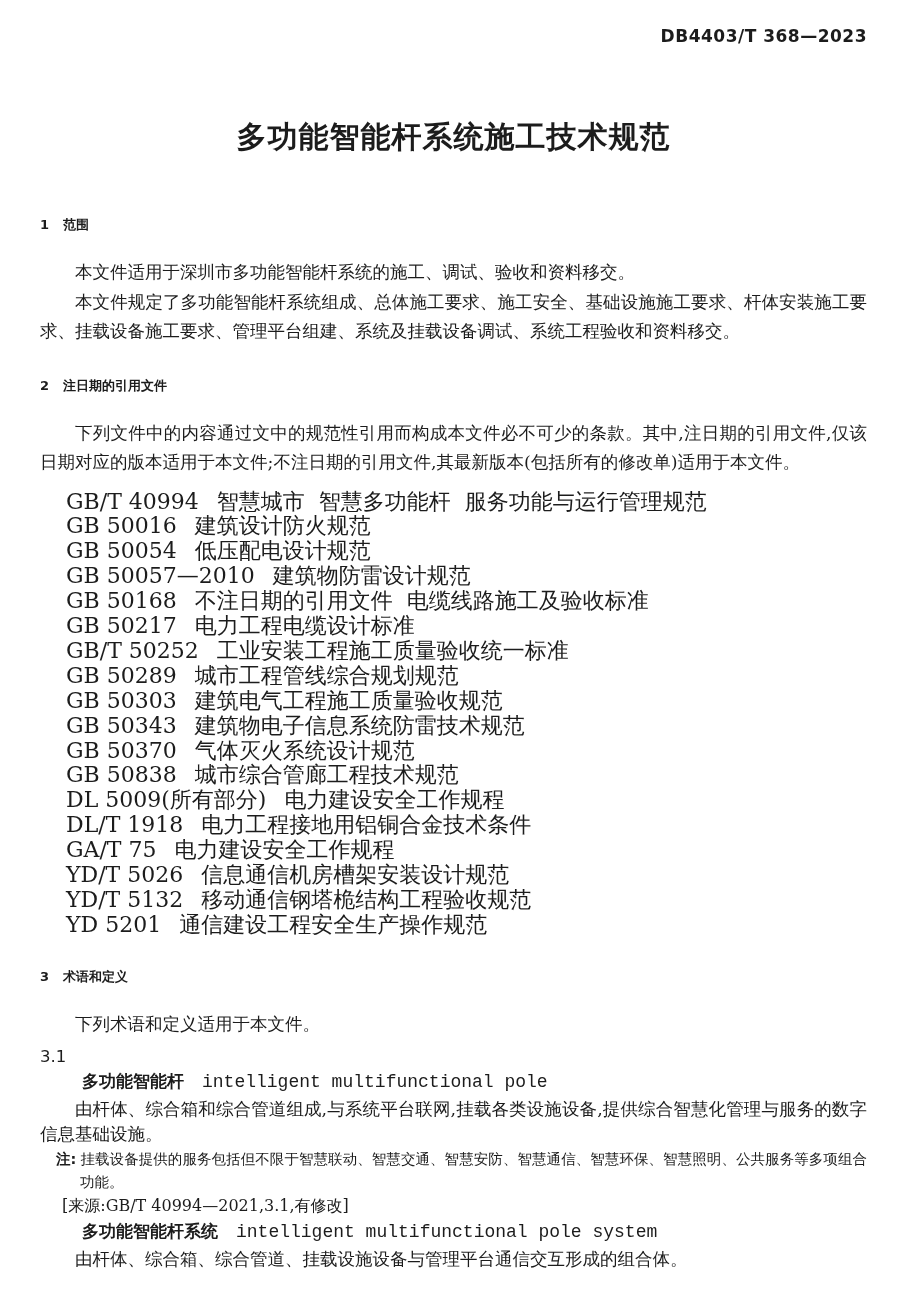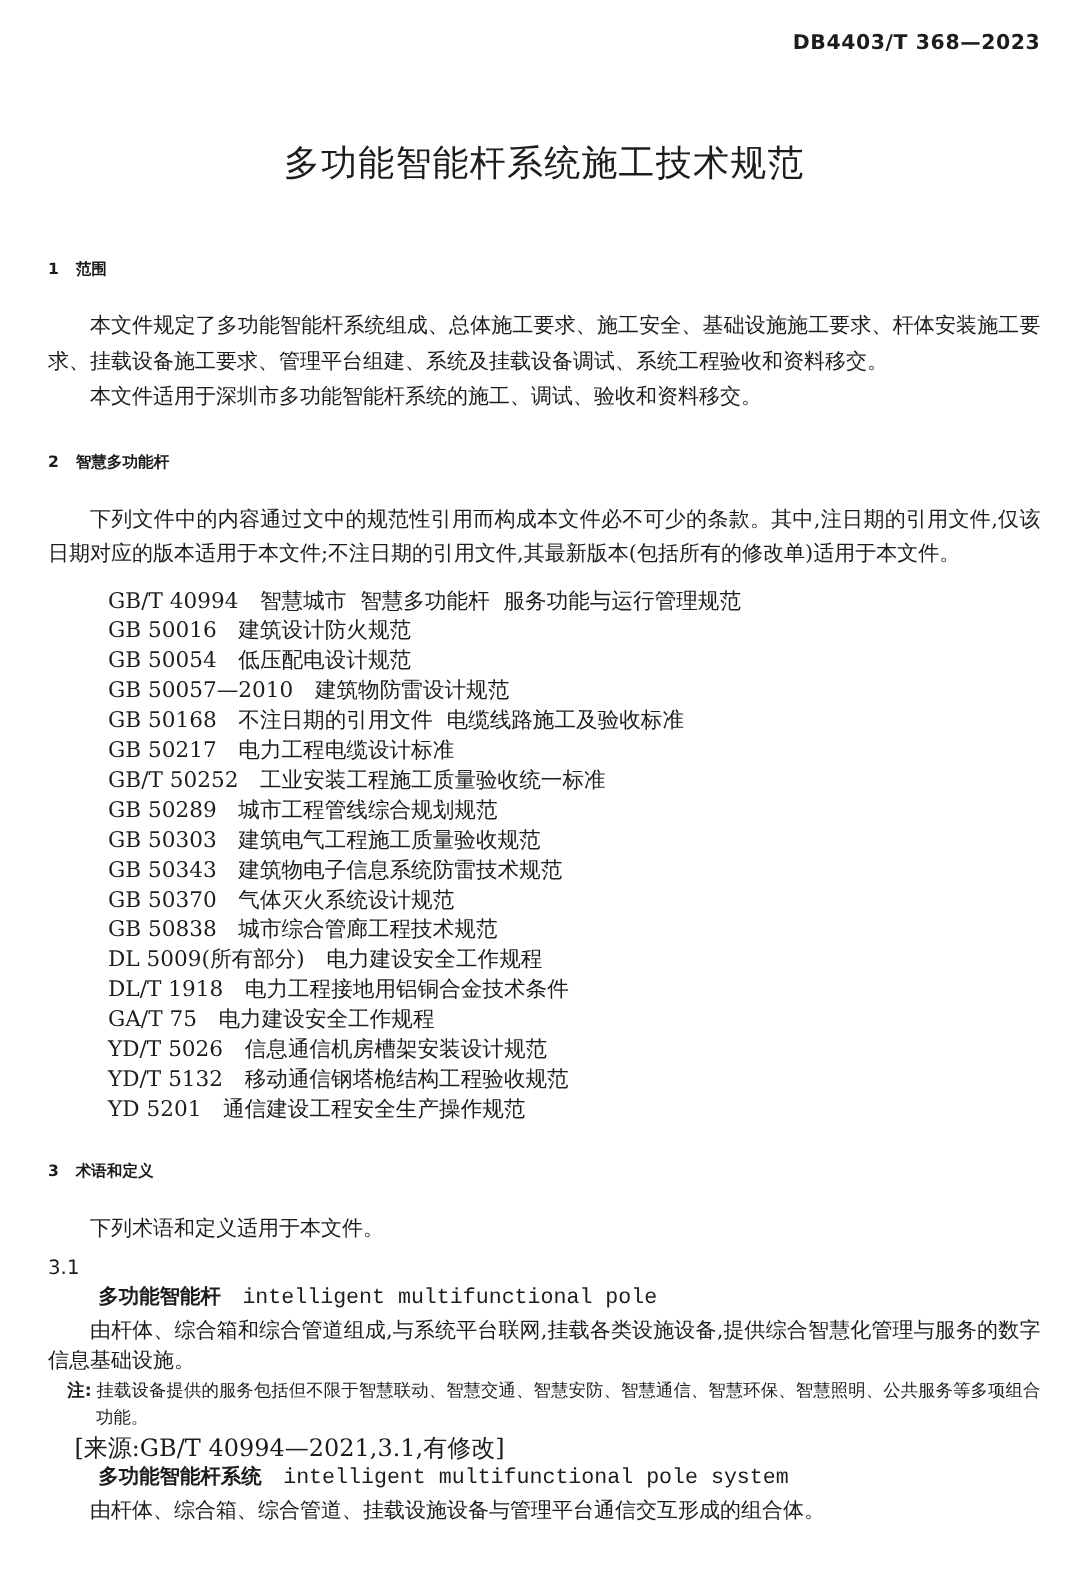--- a/index.html
+++ b/index.html
@@ -14,38 +14,38 @@
   }
   .doc-number{
     position:absolute;top:26px;right:40px;
     font-family:"DejaVu Sans", sans-serif;
     font-weight:bold;font-size:17px;letter-spacing:.5px;
   }
   .content{padding:116px 40px 0 40px;box-sizing:border-box;}
   .doc-title{
     text-align:center;
     font-family:"DejaVu Sans", sans-serif;
-    font-weight:normal;font-size:30px;line-height:42px;letter-spacing:1px;
+    font-weight:bold;font-size:30px;line-height:42px;letter-spacing:1px;
   }
   .sec-heading{
     font-family:"DejaVu Sans", sans-serif;
     font-weight:bold;font-size:13px;line-height:26px;
     margin:26px 0 20px 0;
   }
   .sec-heading .sec-num{margin-right:14px;}
   #s1-heading{margin-top:54px;}
   .para{
     font-size:17.5px;line-height:29.5px;
     text-indent:2em;text-align:justify;margin:0;
   }
   .refs{
     list-style:none;margin:12px 0 0 0;padding:0 0 0 26px;
   }
   .refs li{
-    font-size:18px;line-height:24.9px;white-space:pre-wrap;margin-left:24px;
+    font-size:22px;line-height:24.9px;white-space:pre-wrap;
   }
   .ref-code{white-space:pre;}
   .ref-title{margin-left:18px;white-space:pre-wrap;}
   .terms{font-size:17px;line-height:24.8px;}
   .term-number{
     font-family:"DejaVu Sans", sans-serif;
     font-size:16.5px;line-height:24px;margin-top:6px;
   }
   .term-line{margin-left:42px;line-height:25px;}
   .term-cn{
@@ -63,42 +63,42 @@
   .note{
     margin:2px 0 0 16px;
     padding-left:24px;text-indent:-24px;
     font-size:14.5px;line-height:22.5px;text-align:justify;
   }
   .note-label{
     font-family:"DejaVu Sans", sans-serif;
     font-weight:bold;margin-right:4px;
   }
   .source-line{
-    margin:1px 0 0 22px;font-size:20px;line-height:24.5px;
+    margin:1px 0 0 22px;font-size:16px;line-height:24.5px;
   }
 </style>
 </head>
 <body>
 
 <div class="page">
 
   <div class="doc-number">DB4403/T 368—2023</div>
 
   <div class="content">
 
     <div class="doc-title">多功能智能杆系统施工技术规范</div>
 
     <div class="sec-heading" id="s1-heading">
       <span class="sec-num">1</span><span>范围</span>
     </div>
+    <p class="para">本文件适用于深圳市多功能智能杆系统的施工、调试、验收和资料移交。</p>
     <p class="para">本文件规定了多功能智能杆系统组成、总体施工要求、施工安全、基础设施施工要求、杆体安装施工要求、挂载设备施工要求、管理平台组建、系统及挂载设备调试、系统工程验收和资料移交。</p>
-    <p class="para">本文件适用于深圳市多功能智能杆系统的施工、调试、验收和资料移交。</p>
 
     <div class="sec-heading">
-      <span class="sec-num">2</span><span>智慧多功能杆</span>
+      <span class="sec-num">2</span><span>注日期的引用文件</span>
     </div>
     <p class="para">下列文件中的内容通过文中的规范性引用而构成本文件必不可少的条款。其中,注日期的引用文件,仅该日期对应的版本适用于本文件;不注日期的引用文件,其最新版本(包括所有的修改单)适用于本文件。</p>
     <ul class="refs">
         <li><span class="ref-code">GB/T 40994</span><span class="ref-title">智慧城市  智慧多功能杆  服务功能与运行管理规范</span></li>
         <li><span class="ref-code">GB 50016</span><span class="ref-title">建筑设计防火规范</span></li>
         <li><span class="ref-code">GB 50054</span><span class="ref-title">低压配电设计规范</span></li>
         <li><span class="ref-code">GB 50057—2010</span><span class="ref-title">建筑物防雷设计规范</span></li>
         <li><span class="ref-code">GB 50168</span><span class="ref-title">不注日期的引用文件  电缆线路施工及验收标准</span></li>
         <li><span class="ref-code">GB 50217</span><span class="ref-title">电力工程电缆设计标准</span></li>
         <li><span class="ref-code">GB/T 50252</span><span class="ref-title">工业安装工程施工质量验收统一标准</span></li>

